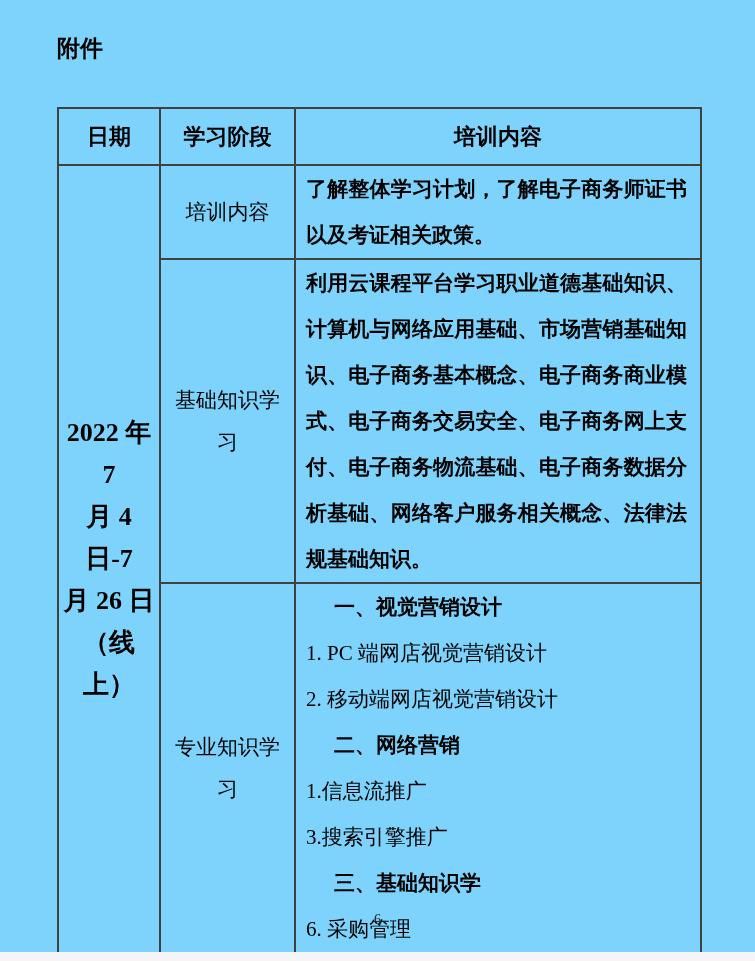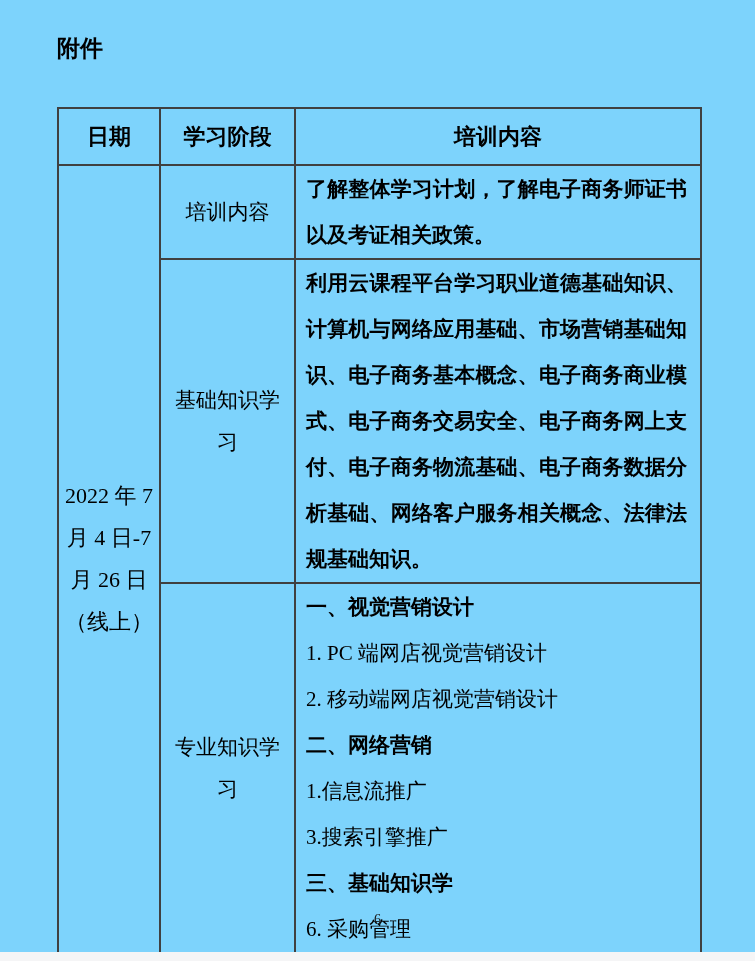--- a/index.html
+++ b/index.html
@@ -46,23 +46,23 @@
     height: 57px;
     font-size: 22px;
     font-weight: bold;
     text-align: center;
     vertical-align: middle;
   }
   td.date-cell {
     text-align: center;
     vertical-align: middle;
     white-space: pre-line;
-    font-size: 22px;
+    font-size: 26px;
     line-height: 42px;
-    font-weight: normal;
+    font-weight: bold;
     padding: 12px 2px;
   }
   td.stage-cell {
     text-align: center;
     vertical-align: middle;
     white-space: pre-line;
     font-size: 21px;
     line-height: 42px;
     font-weight: normal;
   }
@@ -73,21 +73,21 @@
     padding: 0 13px 0 10px;
   }
   tr.row-intro td { height: 83px; }
   tr.row-basic td { height: 291px; border-radius: 9px; }
   tr.row-pro   td { height: 331px; }
   .content-bold {
     font-weight: bold;
     text-align: justify;
   }
   .content-line { font-weight: normal; }
-  .content-line.section { font-weight: bold; }
+  .content-line.section { font-weight: bold; margin-left: 28px; }
   .page-number {
     position: absolute;
     left: 0; top: 912px;
     width: 755px;
     text-align: center;
     font-size: 14px;
     color: #1a1a1a;
   }
   .bottom-strip {
     position: absolute;

